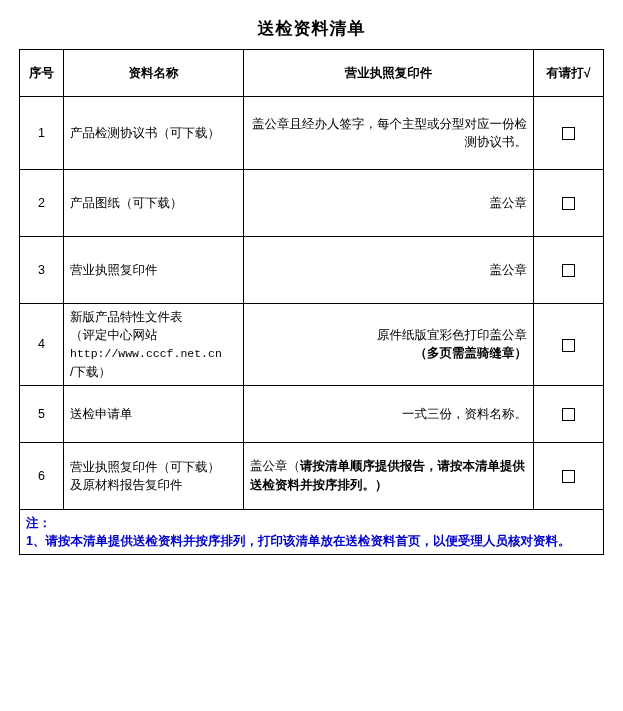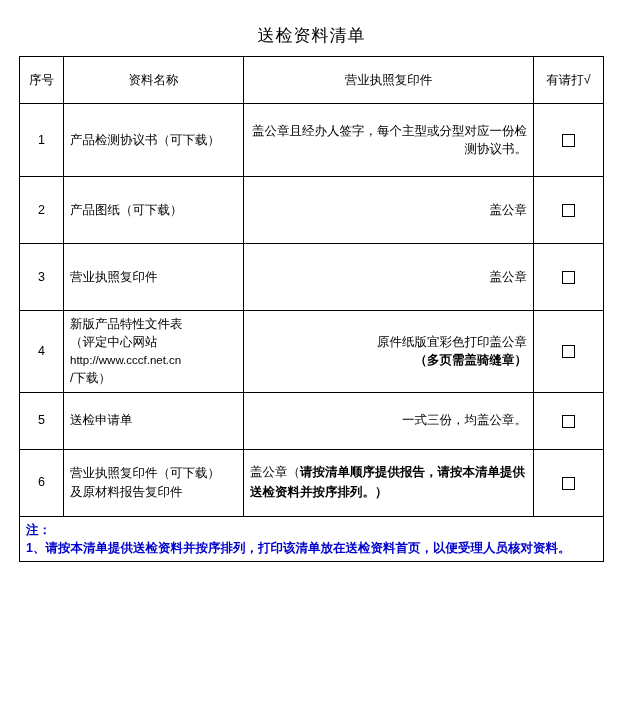--- a/index.html
+++ b/index.html
@@ -16,41 +16,41 @@
   }
   .page {
     width: 623px;
     height: 711px;
     position: relative;
     box-sizing: border-box;
   }
   .doc-title {
     text-align: center;
     font-size: 17px;
-    font-weight: normal;
+    font-weight: bold;
     letter-spacing: 1px;
-    padding-top: 24px;
+    padding-top: 17px;
     padding-bottom: 9px;
   }
   table.checklist {
     border-collapse: collapse;
     width: 584px;
     margin: 0 auto;
     table-layout: fixed;
   }
   table.checklist td,
   table.checklist th {
     border: 1px solid #000000;
     padding: 4px 6px;
     font-size: 12.5px;
     vertical-align: middle;
     line-height: 1.45;
   }
   thead th {
-    font-weight: normal;
+    font-weight: bold;
     text-align: center;
     height: 38px;
     font-size: 13px;
   }
   .col-no    { width: 44px; }
   .col-name  { width: 180px; }
   .col-desc  { width: 290px; }
   .col-check { width: 70px; }
 
   td.cell-no {
@@ -73,21 +73,21 @@
 
   .checkbox {
     display: inline-block;
     width: 11px;
     height: 11px;
     border: 1px solid #000000;
     background: #ffffff;
     vertical-align: middle;
   }
   .mono-link {
-    font-family: Liberation Sans, sans-serif;
+    font-family: Liberation Mono, monospace;
     font-size: 11.5px;
   }
   .bold { font-weight: bold; font-family: Liberation Mono, monospace; }
   .note-cell {
     color: #0000cc;
     font-weight: bold;
     text-align: left;
     font-size: 12.5px;
     line-height: 1.65;
     padding: 6px 8px 10px 8px;
@@ -159,21 +159,21 @@
           <span class="bold">（多页需盖骑缝章）</span>
         </td>
         <td class="cell-check">
           <span class="checkbox"></span>
         </td>
       </tr>
 
       <tr class="row-short">
         <td class="cell-no">5</td>
         <td class="cell-name">送检申请单</td>
-        <td class="cell-desc">一式三份，均盖公章。</td>
+        <td class="cell-desc">一式三份，资料名称。</td>
         <td class="cell-check">
           <span class="checkbox"></span>
         </td>
       </tr>
 
       <tr class="row-mid">
         <td class="cell-no">6</td>
         <td class="cell-name">
           <span>营业执照复印件（可下载）</span><br>
           <span>及原材料报告复印件</span>

